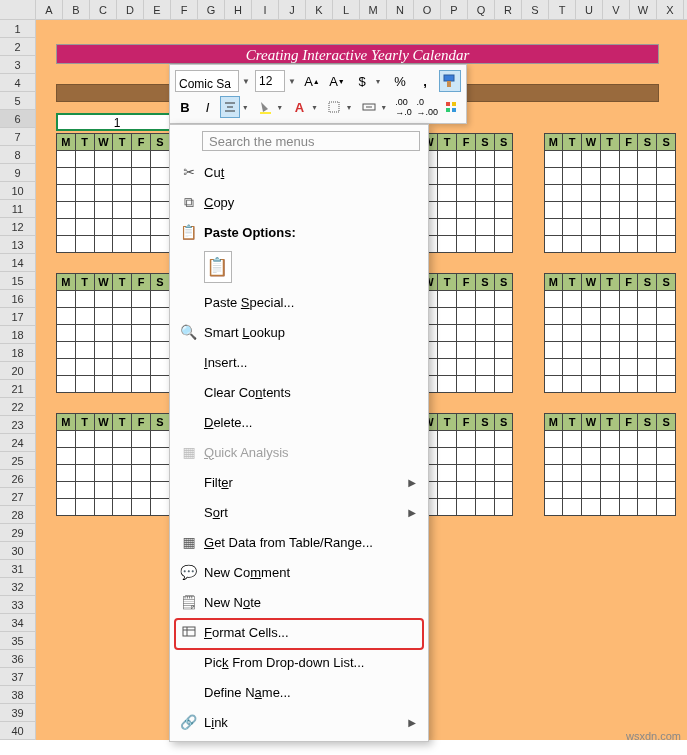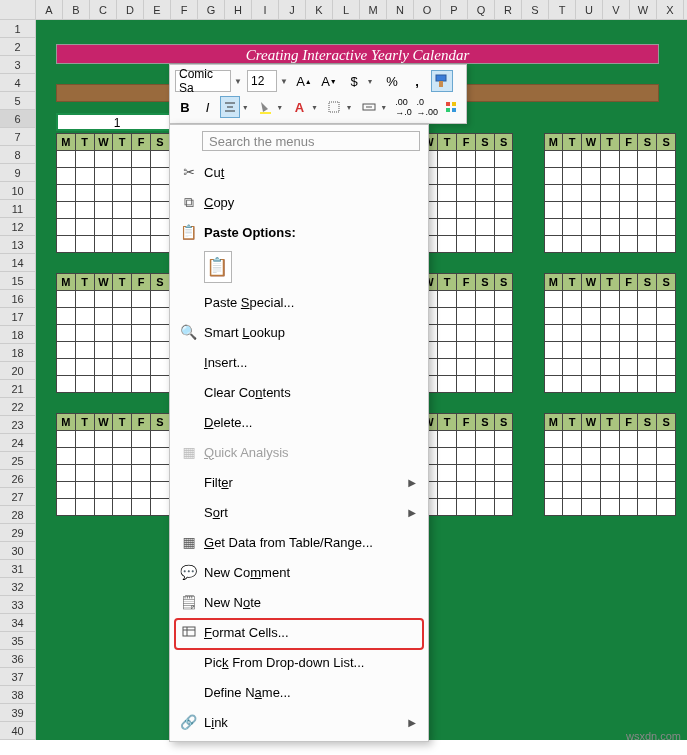--- a/index.html
+++ b/index.html
@@ -9,35 +9,35 @@
 .col-headers { display: flex; height: 20px; background: #e6e6e6; border-bottom: 1px solid #ccc; }
 .corner { width: 36px; border-right: 1px solid #ccc; background: #e6e6e6; }
 .col-h { width: 27px; text-align: center; font-size: 11px; color: #333; line-height: 20px; border-right: 1px solid #ccc; }
 
 
 .rows-area { display: flex; }
 .row-headers { width: 36px; background: #e6e6e6; }
 .row-h { height: 18px; text-align: center; font-size: 11px; color: #333; border-bottom: 1px solid #ccc; border-right: 1px solid #ccc; line-height: 18px; }
 .row-h.sel { background: #d5d5d5; }
 
-.sheet { position: relative; flex: 1; background: #15803d; padding-left: 48px; }
+.sheet { position: relative; flex: 1; background: #fdba74; padding-left: 48px; }
 
 
 .title-banner { position: absolute; top: 24px; left: 20px; width: 603px; height: 20px; background: #c7236b; color: #fff; text-align: center; font-style: italic; font-family: 'Comic Sans MS', cursive; font-size: 15px; line-height: 20px; border: 1px solid #999; }
 .brown-bar { position: absolute; top: 64px; left: 20px; width: 603px; height: 18px; background: #996a3d; border: 1px solid #7a5530; }
 
 
 .sel-cell { position: absolute; top: 93px; left: 20px; width: 122px; height: 18px; border: 2px solid #1a8f4a; background: #fff; text-align: center; line-height: 16px; font-size: 12px; }
 .sel-handle { position: absolute; right: -4px; bottom: -4px; width: 7px; height: 7px; background: #1a8f4a; border: 1px solid #fff; }
 
 
 .mini-toolbar { position: absolute; top: 44px; left: 133px; width: 298px; height: 60px; background: #fafafa; border: 1px solid #c5c5c5; box-shadow: 2px 2px 6px rgba(0,0,0,.2); padding: 3px 5px; }
 .mt-row { display: flex; align-items: center; gap: 3px; height: 26px; }
 .mt-combo { border: 1px solid #b5b5b5; height: 22px; font-size: 12px; padding: 0 3px; background: #fff; display: flex; align-items: center; }
-.mt-font { width: 56px; } .mt-size { width: 30px; }
+.mt-font { width: 64px; align-items: flex-end; } .mt-size { width: 30px; }
 .mt-btn { width: 22px; height: 22px; display: flex; align-items: center; justify-content: center; cursor: pointer; border: 1px solid transparent; font-size: 13px; }
 .mt-btn.active { background: #cde6f7; border-color: #6aa7d0; }
 .mt-dd { width: 10px; font-size: 8px; color: #555; }
 
 
 .ctx-menu { position: absolute; top: 104px; left: 133px; width: 260px; background: #fcfcfc; border: 1px solid #c5c5c5; box-shadow: 3px 3px 8px rgba(0,0,0,.25); padding: 4px 0; font-size: 13px; }
 .ctx-search { margin: 2px 8px 6px 32px; height: 20px; border: 1px solid #b5b5b5; padding: 0 6px; font-size: 13px; color: #888; display: flex; align-items: center; }
 .ctx-item { display: flex; align-items: center; height: 30px; padding: 0 12px 0 8px; cursor: pointer; }
 .ctx-item.disabled { color: #a0a0a0; cursor: default; }
 .ctx-icon { width: 22px; text-align: center; font-size: 14px; color: #555; margin-right: 4px; }

